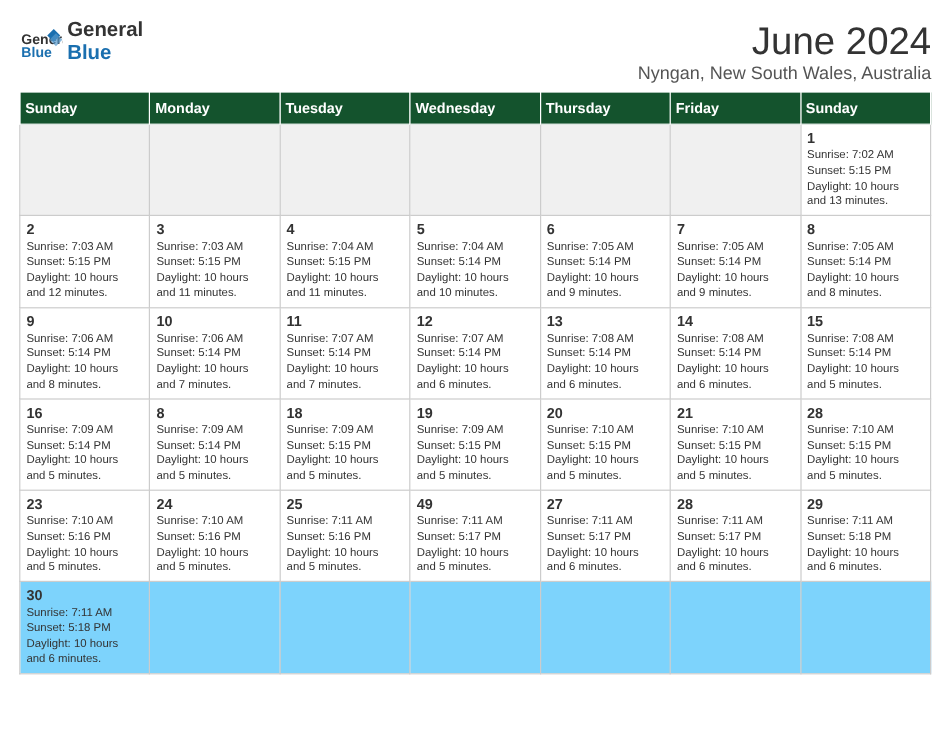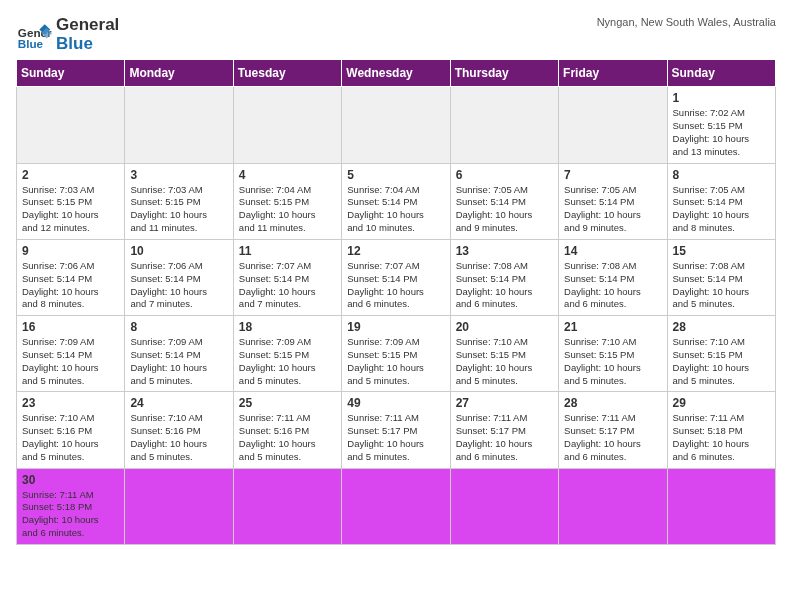--- a/index.html
+++ b/index.html
@@ -27,51 +27,51 @@
     }
     .title-area {
       text-align: right;
     }
     .month-title {
       font-size: 32px;
       color: #333;
       font-weight: normal;
     }
     .location-title {
-      font-size: 11px;
+      font-size: 15px;
       color: #555;
     }
     table {
       width: 100%;
       border-collapse: collapse;
       table-layout: fixed;
     }
     thead tr th {
-      background-color: #701a75;
+      background-color: #14532d;
       color: #fff;
       font-size: 12px;
       font-weight: bold;
       padding: 6px 4px;
       text-align: left;
       border: 1px solid #fff;
     }
     tbody tr td {
       border: 1px solid #ccc;
       vertical-align: top;
       padding: 4px 5px;
       font-size: 10px;
       color: #333;
       height: 72px;
       background: #fff;
     }
     tbody tr td.empty-cell {
       background: #f0f0f0;
     }
     tbody tr:last-child td {
-      background: #d946ef;
+      background: #7dd3fc;
     }
     .day-number {
       font-size: 12px;
       font-weight: bold;
       color: #333;
       display: block;
       margin-bottom: 2px;
     }
     .day-info {
       font-size: 9.5px;
@@ -89,20 +89,21 @@
       <text x="2" y="34" font-size="13" font-family="Arial" fill="#1a6faf" font-weight="bold">Blue</text>
       <polygon points="32,8 38,14 32,20 26,14" fill="#1a6faf"></polygon>
       <polygon points="34,12 40,18 34,24 28,18" fill="#5599cc" opacity="0.7"></polygon>
     </svg>
     <div style="display:flex;flex-direction:column;line-height:1.1;">
       <span style="font-size:17px;color:#333;font-weight:bold;">General</span>
       <span style="font-size:17px;color:#1a6faf;font-weight:bold;">Blue</span>
     </div>
   </div>
   <div class="title-area">
+    <div class="month-title">June 2024</div>
     <div class="location-title">Nyngan, New South Wales, Australia</div>
   </div>
 </div>
 
 <table>
   <thead>
     <tr id="header-row">
     <th>Sunday</th>
         <th>Monday</th>
         <th>Tuesday</th>

